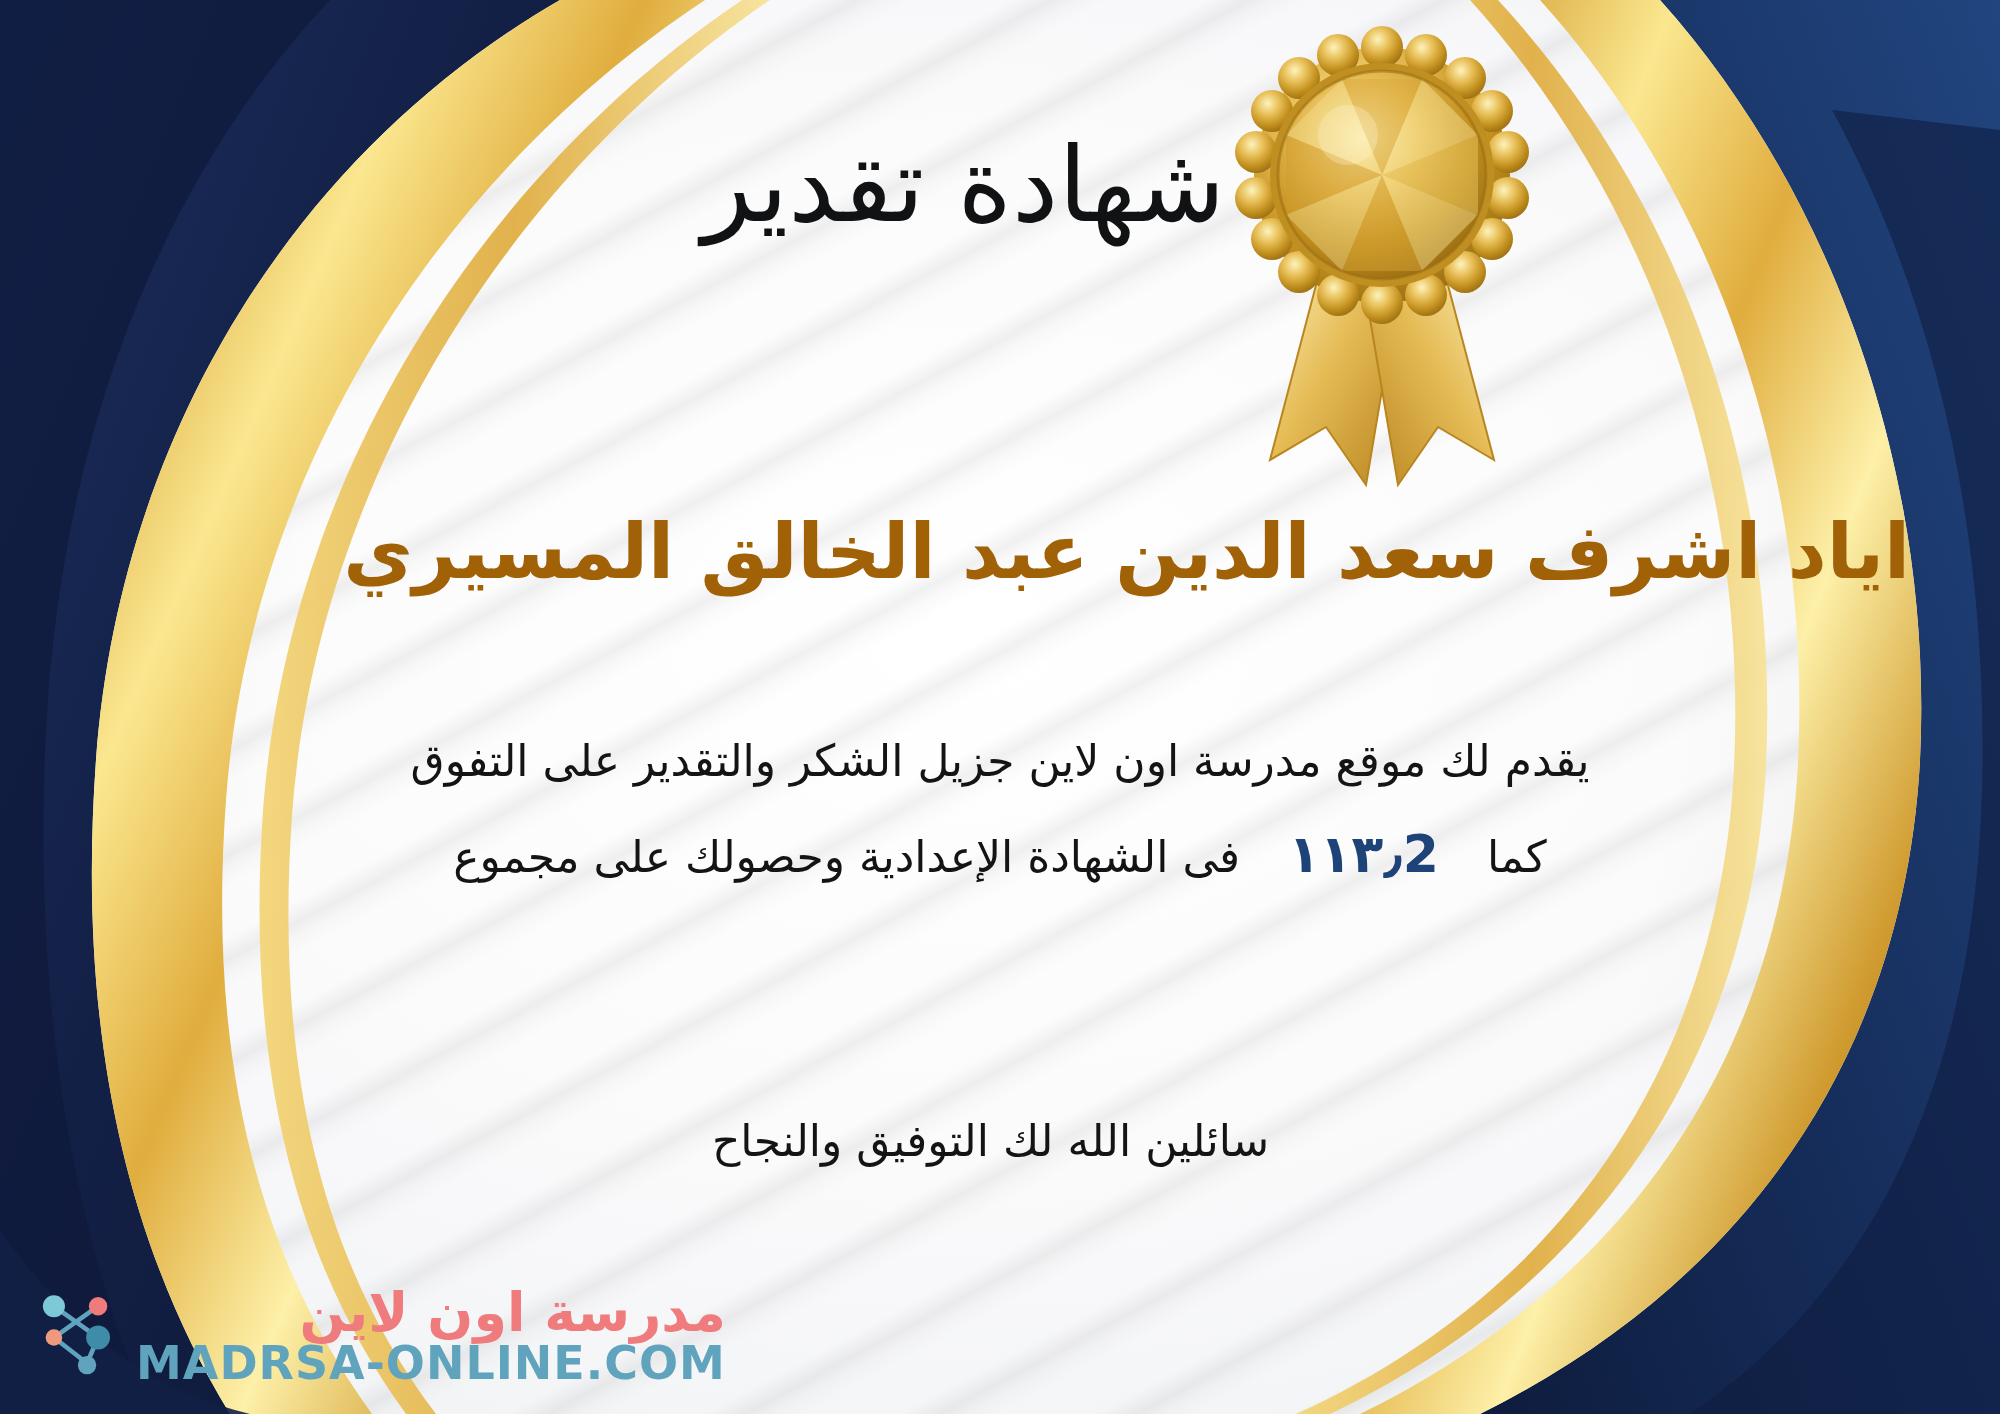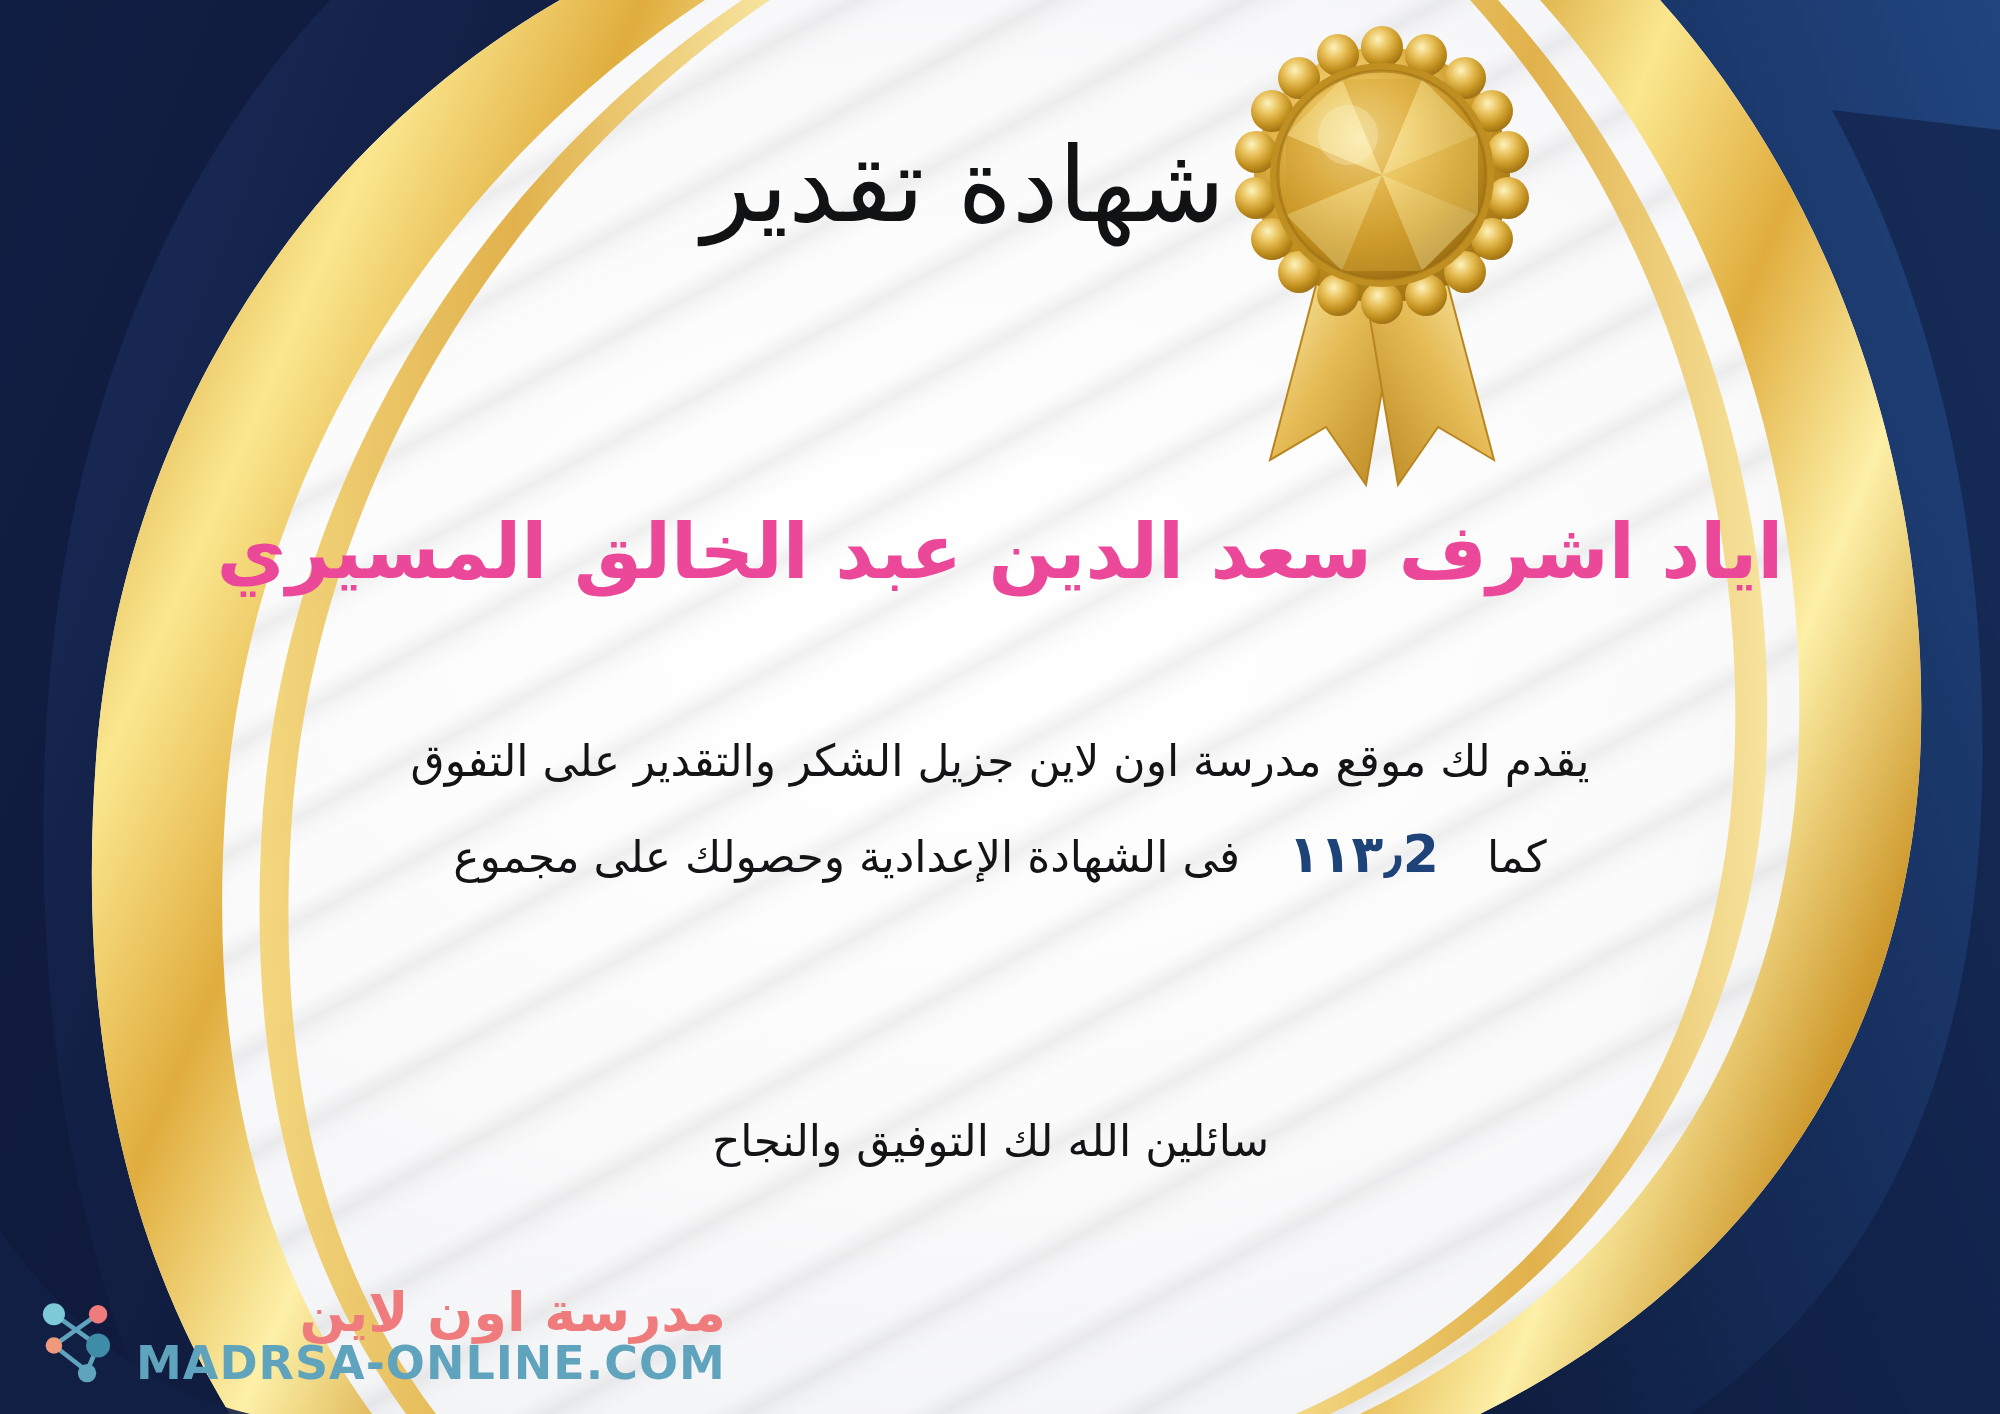--- a/index.html
+++ b/index.html
@@ -50,25 +50,24 @@
     font-size:104px;
     line-height:1.1;
     font-weight:400;
     color:#111214;
     letter-spacing:1px;
     padding-right:73px;
   }
   .student-name{
     position:absolute;
     top:508px;left:0;right:0;
-    text-align:center;
     font-size:76px;
     line-height:1.15;
     font-weight:700;
-    color:#ec4899;
+    color:#a16207;
     padding:0 90px;
   }
   .body-block{
     position:absolute;
     top:718px;left:0;right:0;
     text-align:center;
     color:#141416;
     font-size:44px;
     line-height:1.95;
     padding:0 190px;
@@ -88,21 +87,21 @@
     color:#141416;
     font-size:44px;
     padding-right:60px;
     padding-left:41px;
   }
 
   
   .logo{
     position:absolute;
     left:30px;bottom:28px;
-    display:flex;flex-direction:row-reverse;align-items:flex-end;gap:14px;
+    display:flex;flex-direction:row-reverse;align-items:flex-start;gap:14px;
     direction:rtl;
   }
   .logo-text{display:flex;flex-direction:column;align-items:flex-start;line-height:1;}
   .logo-ar{
     font-size:54px;font-weight:700;color:#ef7b7d;white-space:nowrap;
     letter-spacing:0px;
   }
   .logo-en{
     font-size:46px;font-weight:700;color:#5fa3bd;white-space:nowrap;
     letter-spacing:1px;direction:ltr;

